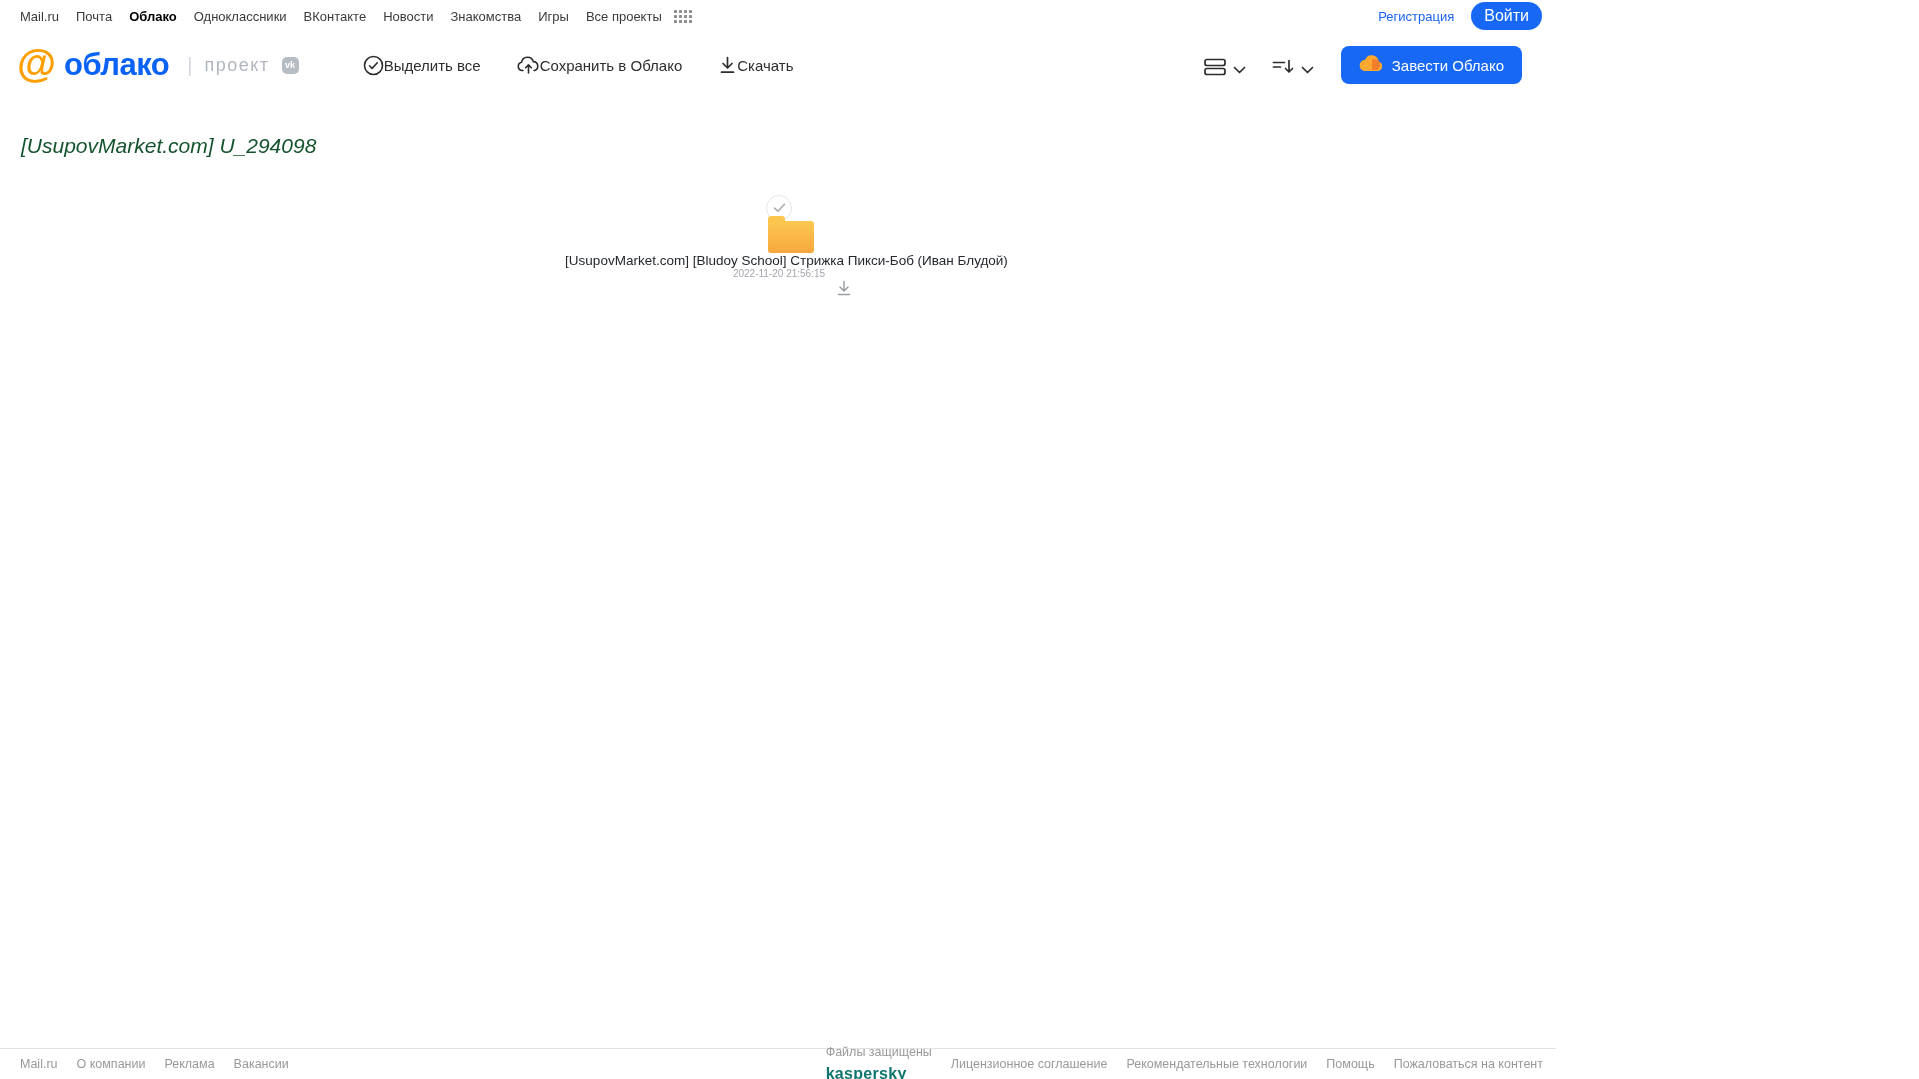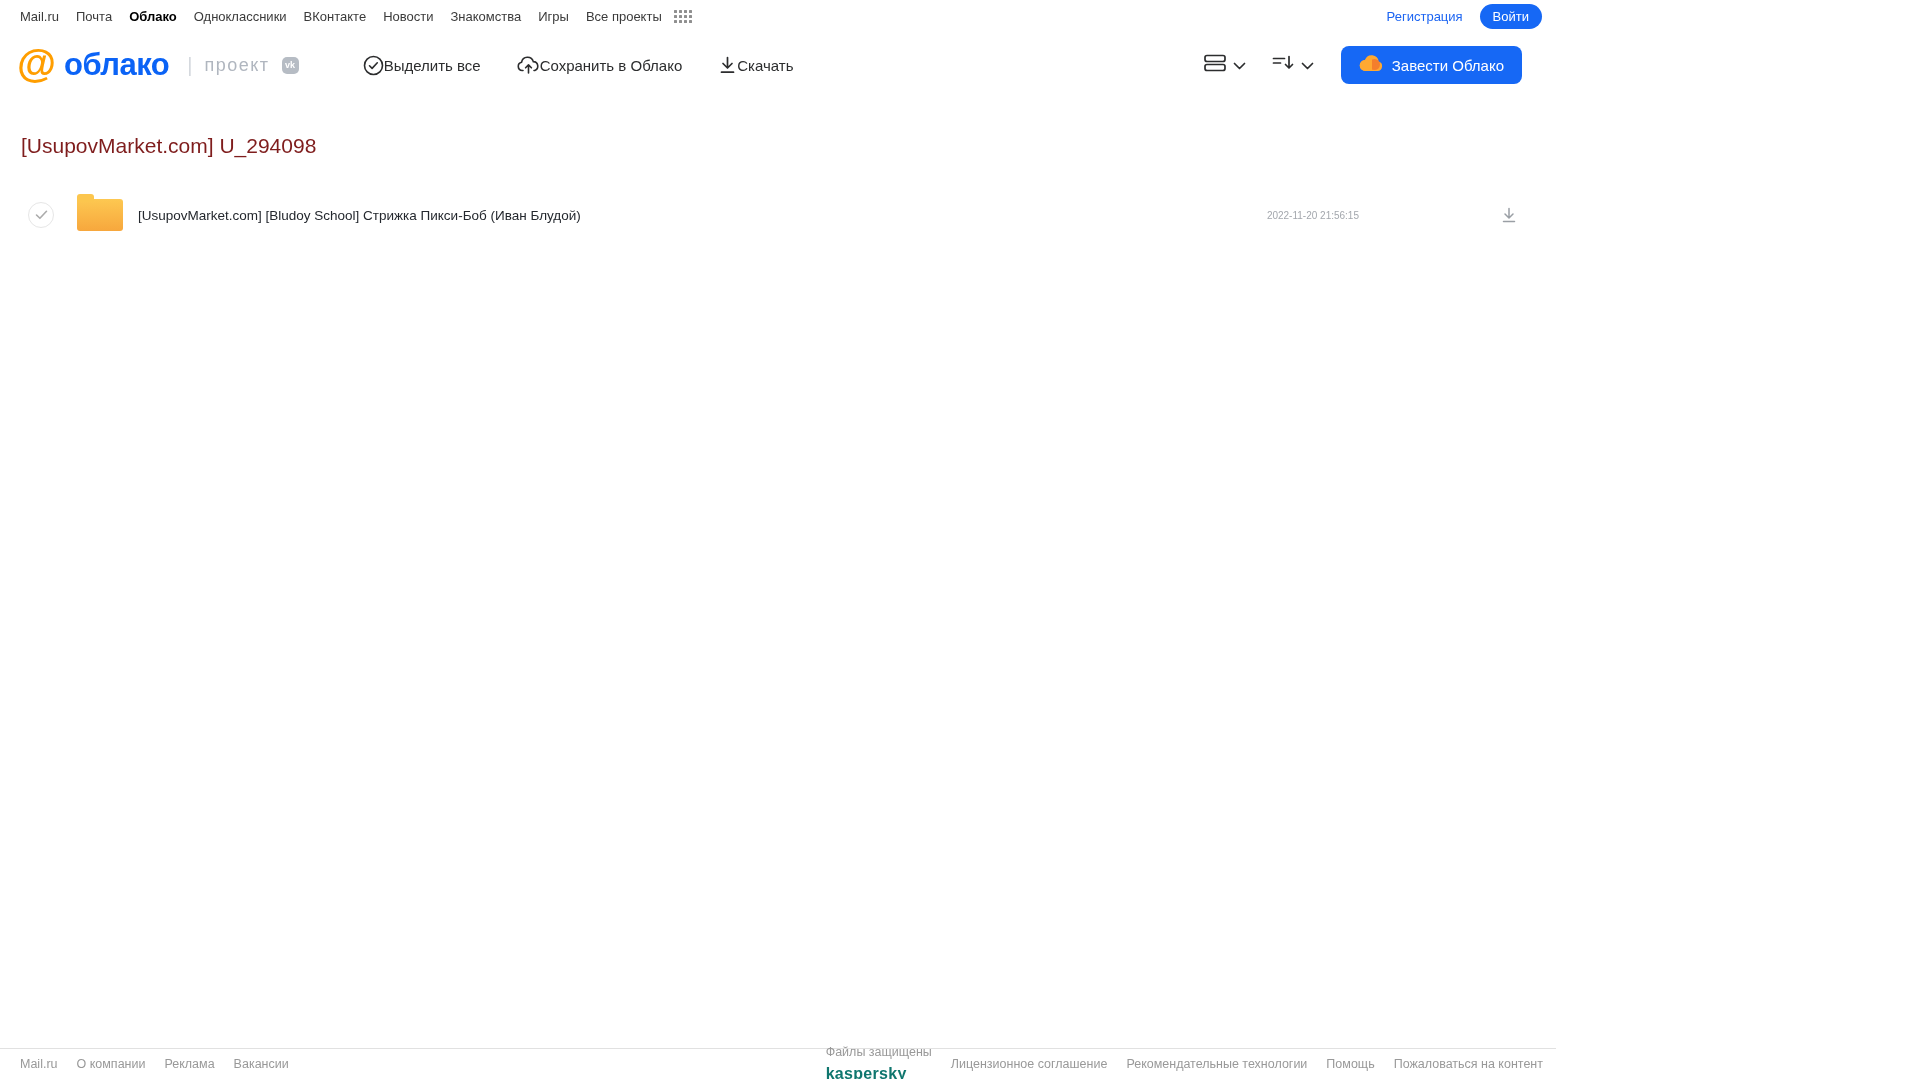--- a/index.html
+++ b/index.html
@@ -7,46 +7,46 @@
   .page { position:relative; width:1556px; height:1079px; background:#fff; }
 
   
   .topnav { display:flex; align-items:center; height:32px; padding:0 14px 0 20px; gap:17px; }
   .topnav a { font-size:13px; color:#3b3b3b; text-decoration:none; white-space:nowrap; cursor:pointer; }
   .topnav a.active { font-weight:bold; color:#000; }
   .grid-dots { display:grid; grid-template-columns:repeat(4,3px); grid-auto-rows:3px; gap:2px; margin-left:-5px; cursor:pointer; }
   .grid-dots i { background:#8f8f8f; border-radius:0.5px; }
   .topnav .spacer { flex:1; }
   .reg-link { color:#1b64f2 !important; }
-  .login-btn { background:#1668f5; color:#fff; border:none; border-radius:14px; padding:5px 13px; font-size:13px; font-family:inherit; cursor:pointer; }
+  .login-btn { background:#1668f5; color:#fff; border:none; border-radius:14px; padding:5px 13px; font-size:16px; font-family:inherit; cursor:pointer; }
 
   
   .header { display:flex; align-items:center; height:58px; padding:0 16px 0 17px; margin-top:4px; }
   .logo { display:flex; align-items:center; gap:8px; cursor:pointer; }
   .logo-at { font-size:40px; font-weight:bold; color:#ff9e00; line-height:1; margin-top:-4px; }
   .logo-text { font-size:31px; font-weight:bold; color:#0b63f6; letter-spacing:-0.5px; }
   .logo-divider { color:#d4d8de; font-size:20px; margin:0 4px 0 10px; font-weight:300; }
   .logo-project { color:#b0b6bf; font-size:18px; letter-spacing:1.5px; }
   .vk-badge { width:17px; height:17px; background:#b6bcc4; border-radius:5px; color:#fff; font-size:9px; font-weight:bold; display:flex; align-items:center; justify-content:center; margin-left:4px; }
 
   .toolbar { display:flex; align-items:center; gap:36px; margin-left:64px; }
   .toolbar-item { display:flex; align-items:center; font-size:15px; color:#2c2d2e; cursor:pointer; }
   .toolbar-item svg { display:block; }
 
   .header .spacer { flex:1; }
-  .view-controls { display:flex; align-items:center; gap:7px; margin-right:18px; }
+  .view-controls { display:flex; align-items:flex-end; gap:7px; margin-right:18px; }
   .icon-btn { display:flex; align-items:center; gap:6px; cursor:pointer; padding:2px; }
   .icon-btn + .icon-btn { margin-left:14px; }
   .create-cloud-btn { display:flex; align-items:center; gap:9px; background:#1668f5; color:#fff; border:none; border-radius:8px; height:38px; padding:0 18px; font-size:15px; font-family:inherit; cursor:pointer; margin-left:18px; }
 
   
   .content { padding:0 20px; }
-  .page-title { margin:40px 0 0 1px; font-size:21px; font-weight:400; color:#7f1d1d; }
-
-  .file-row { display:flex; align-items:center; margin-top:37px; padding:0 6px 0 8px; height:40px; cursor:pointer; }
+  .page-title { margin:40px 0 0 1px; font-size:21px; font-weight:400; color:#14532d;font-style:italic; }
+
+  .file-row { display:flex; align-items:center; margin-top:37px; padding:0 6px 0 8px; height:40px; cursor:pointer;flex-direction:column; }
   .row-checkbox { width:26px; height:26px; border:1px solid #e6e6e6; border-radius:50%; display:flex; align-items:center; justify-content:center; background:#fff; flex:0 0 auto; cursor:pointer; }
   .folder-icon { width:46px; height:32px; margin-left:23px; border-radius:3px; background:linear-gradient(180deg,#fdc851 0%,#f7a73d 100%); position:relative; flex:0 0 auto; }
   .folder-icon::before { content:''; position:absolute; top:-5px; left:0; width:17px; height:8px; border-radius:3px 3px 0 0; background:#fcc64e; }
   .file-name { margin-left:15px; font-size:13.5px; color:#24282e; flex:1; }
   .file-date { font-size:10px; color:#a3a7ad; white-space:nowrap; }
   .file-download { margin-left:141px; margin-right:12px; cursor:pointer; display:flex; }
 
   
   .footer { position:absolute; left:0; bottom:0; width:100%; height:31px; border-top:1px solid #e1e1e1; background:#fff; display:flex; align-items:center; padding:0 13px 0 20px; font-size:12.5px; color:#999; }
   .footer a { color:#999; text-decoration:none; white-space:nowrap; cursor:pointer; }

